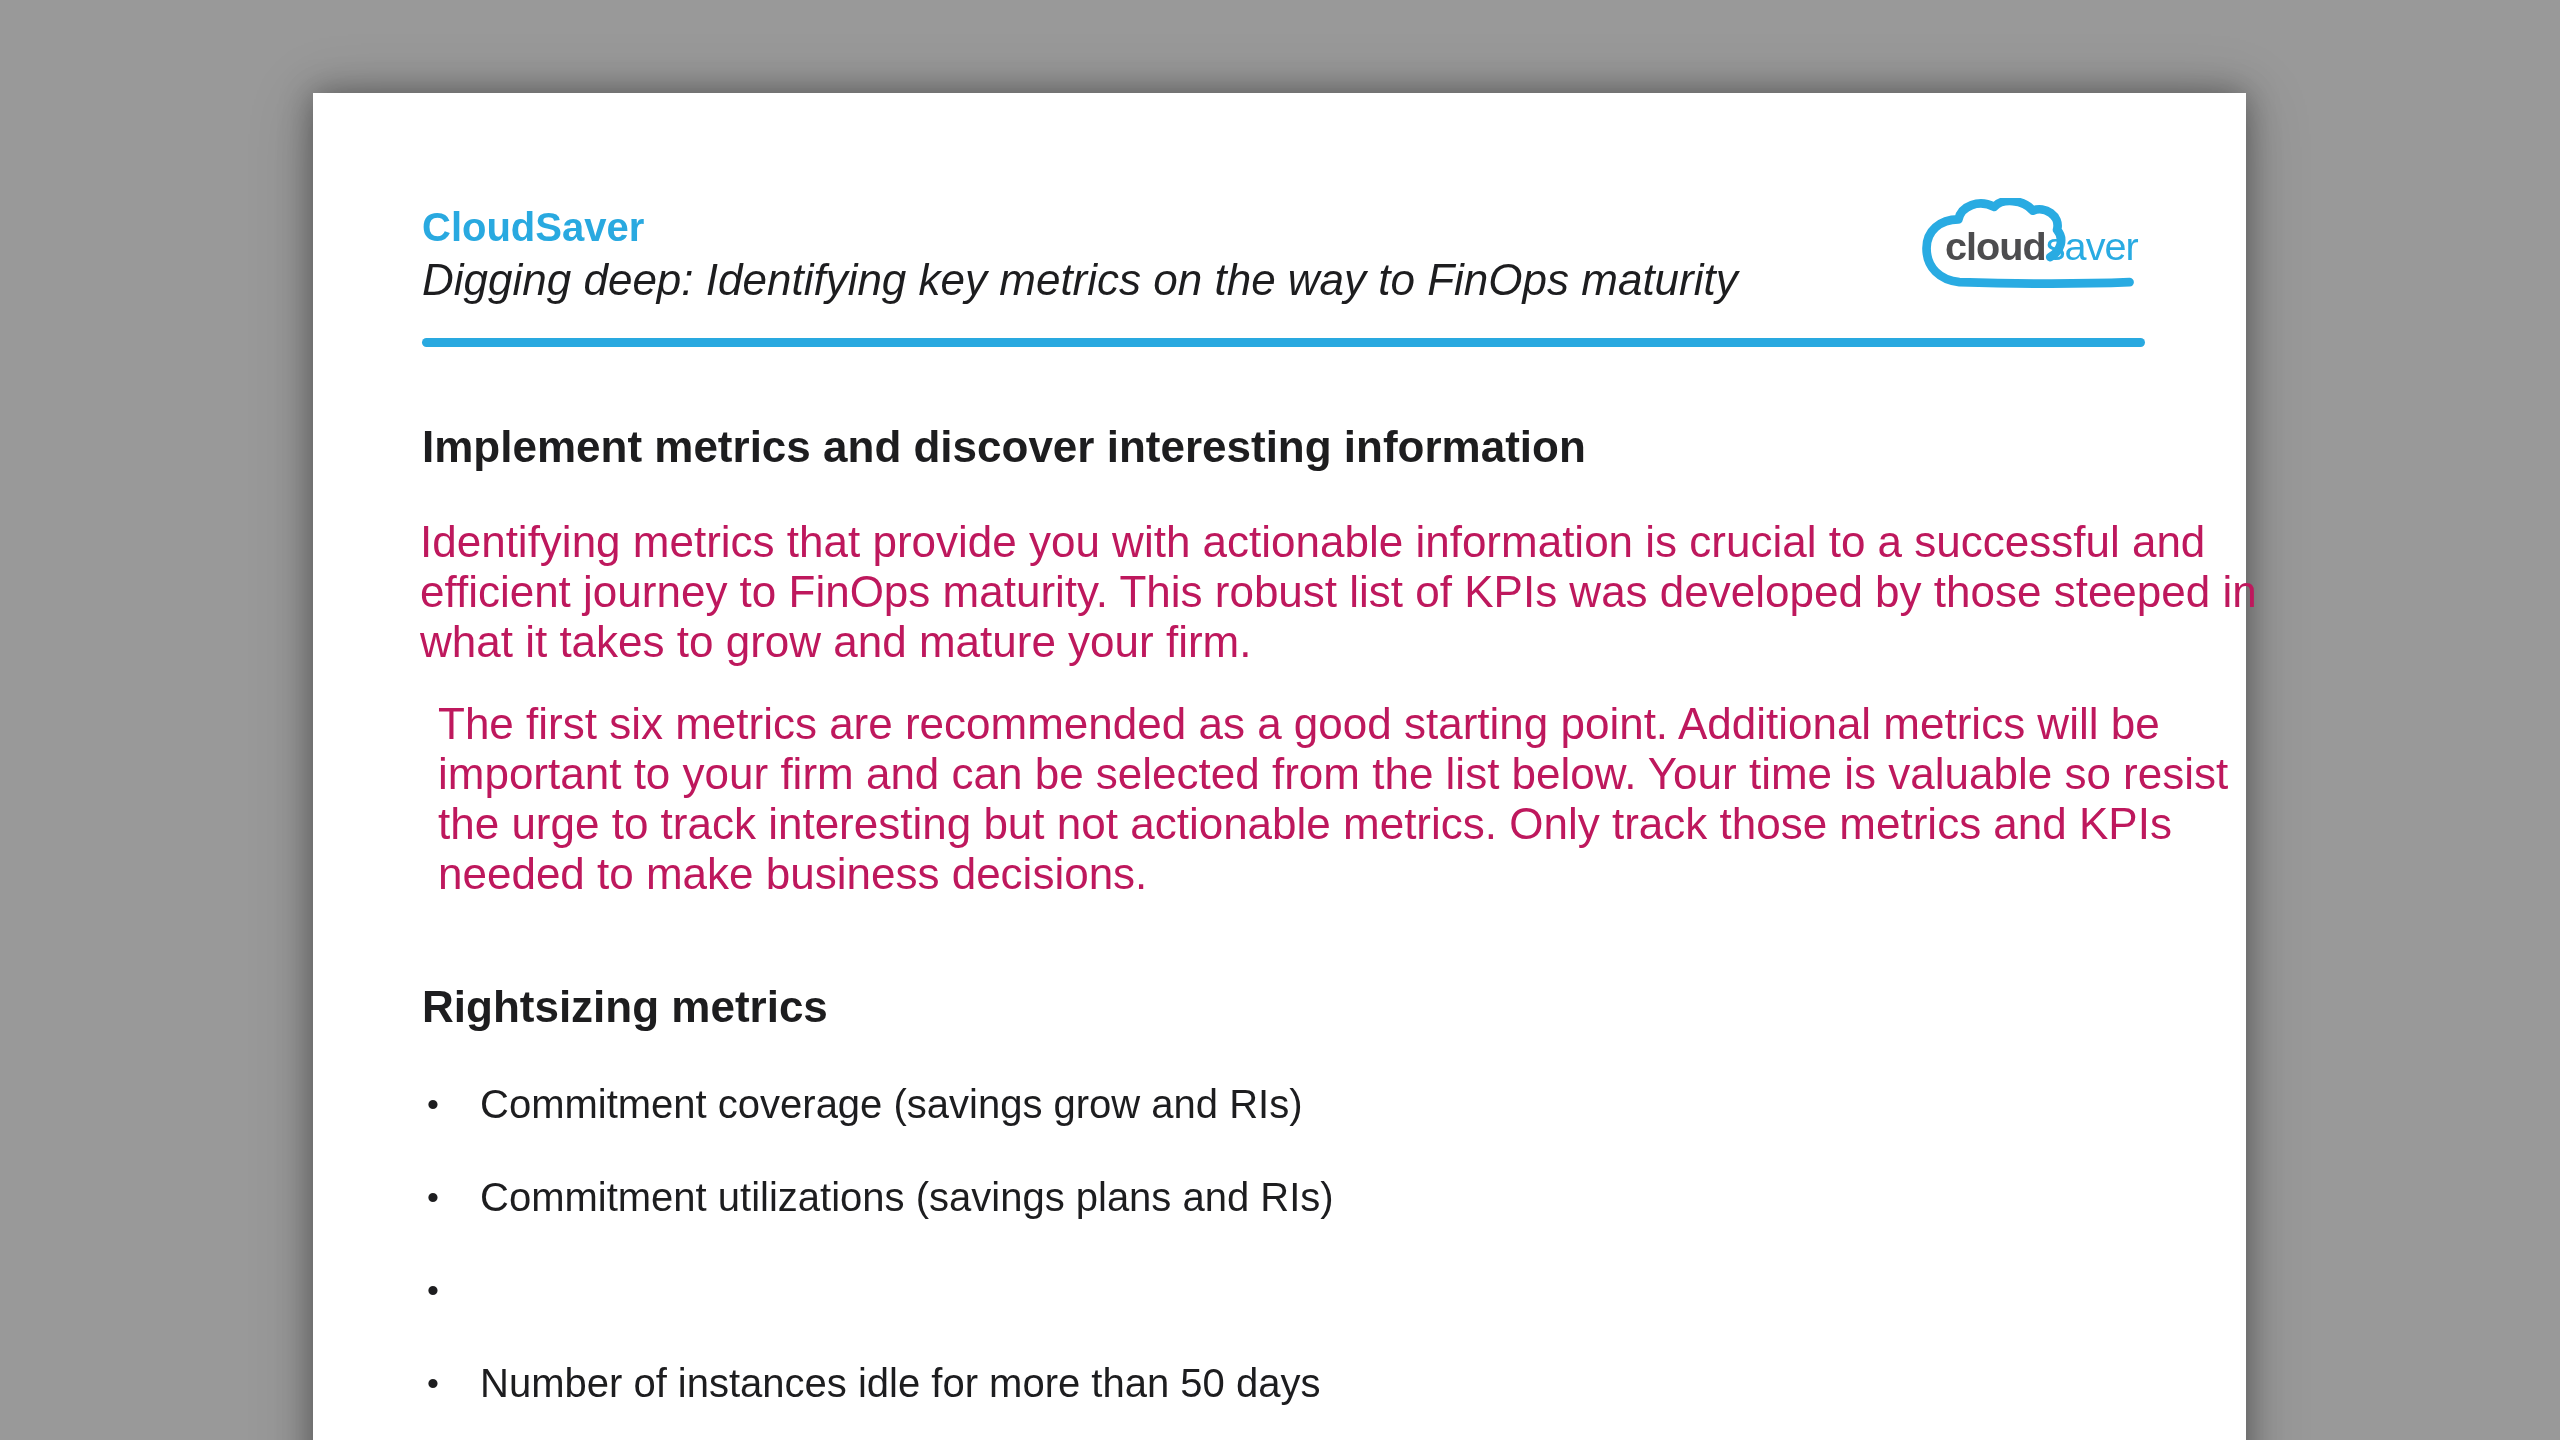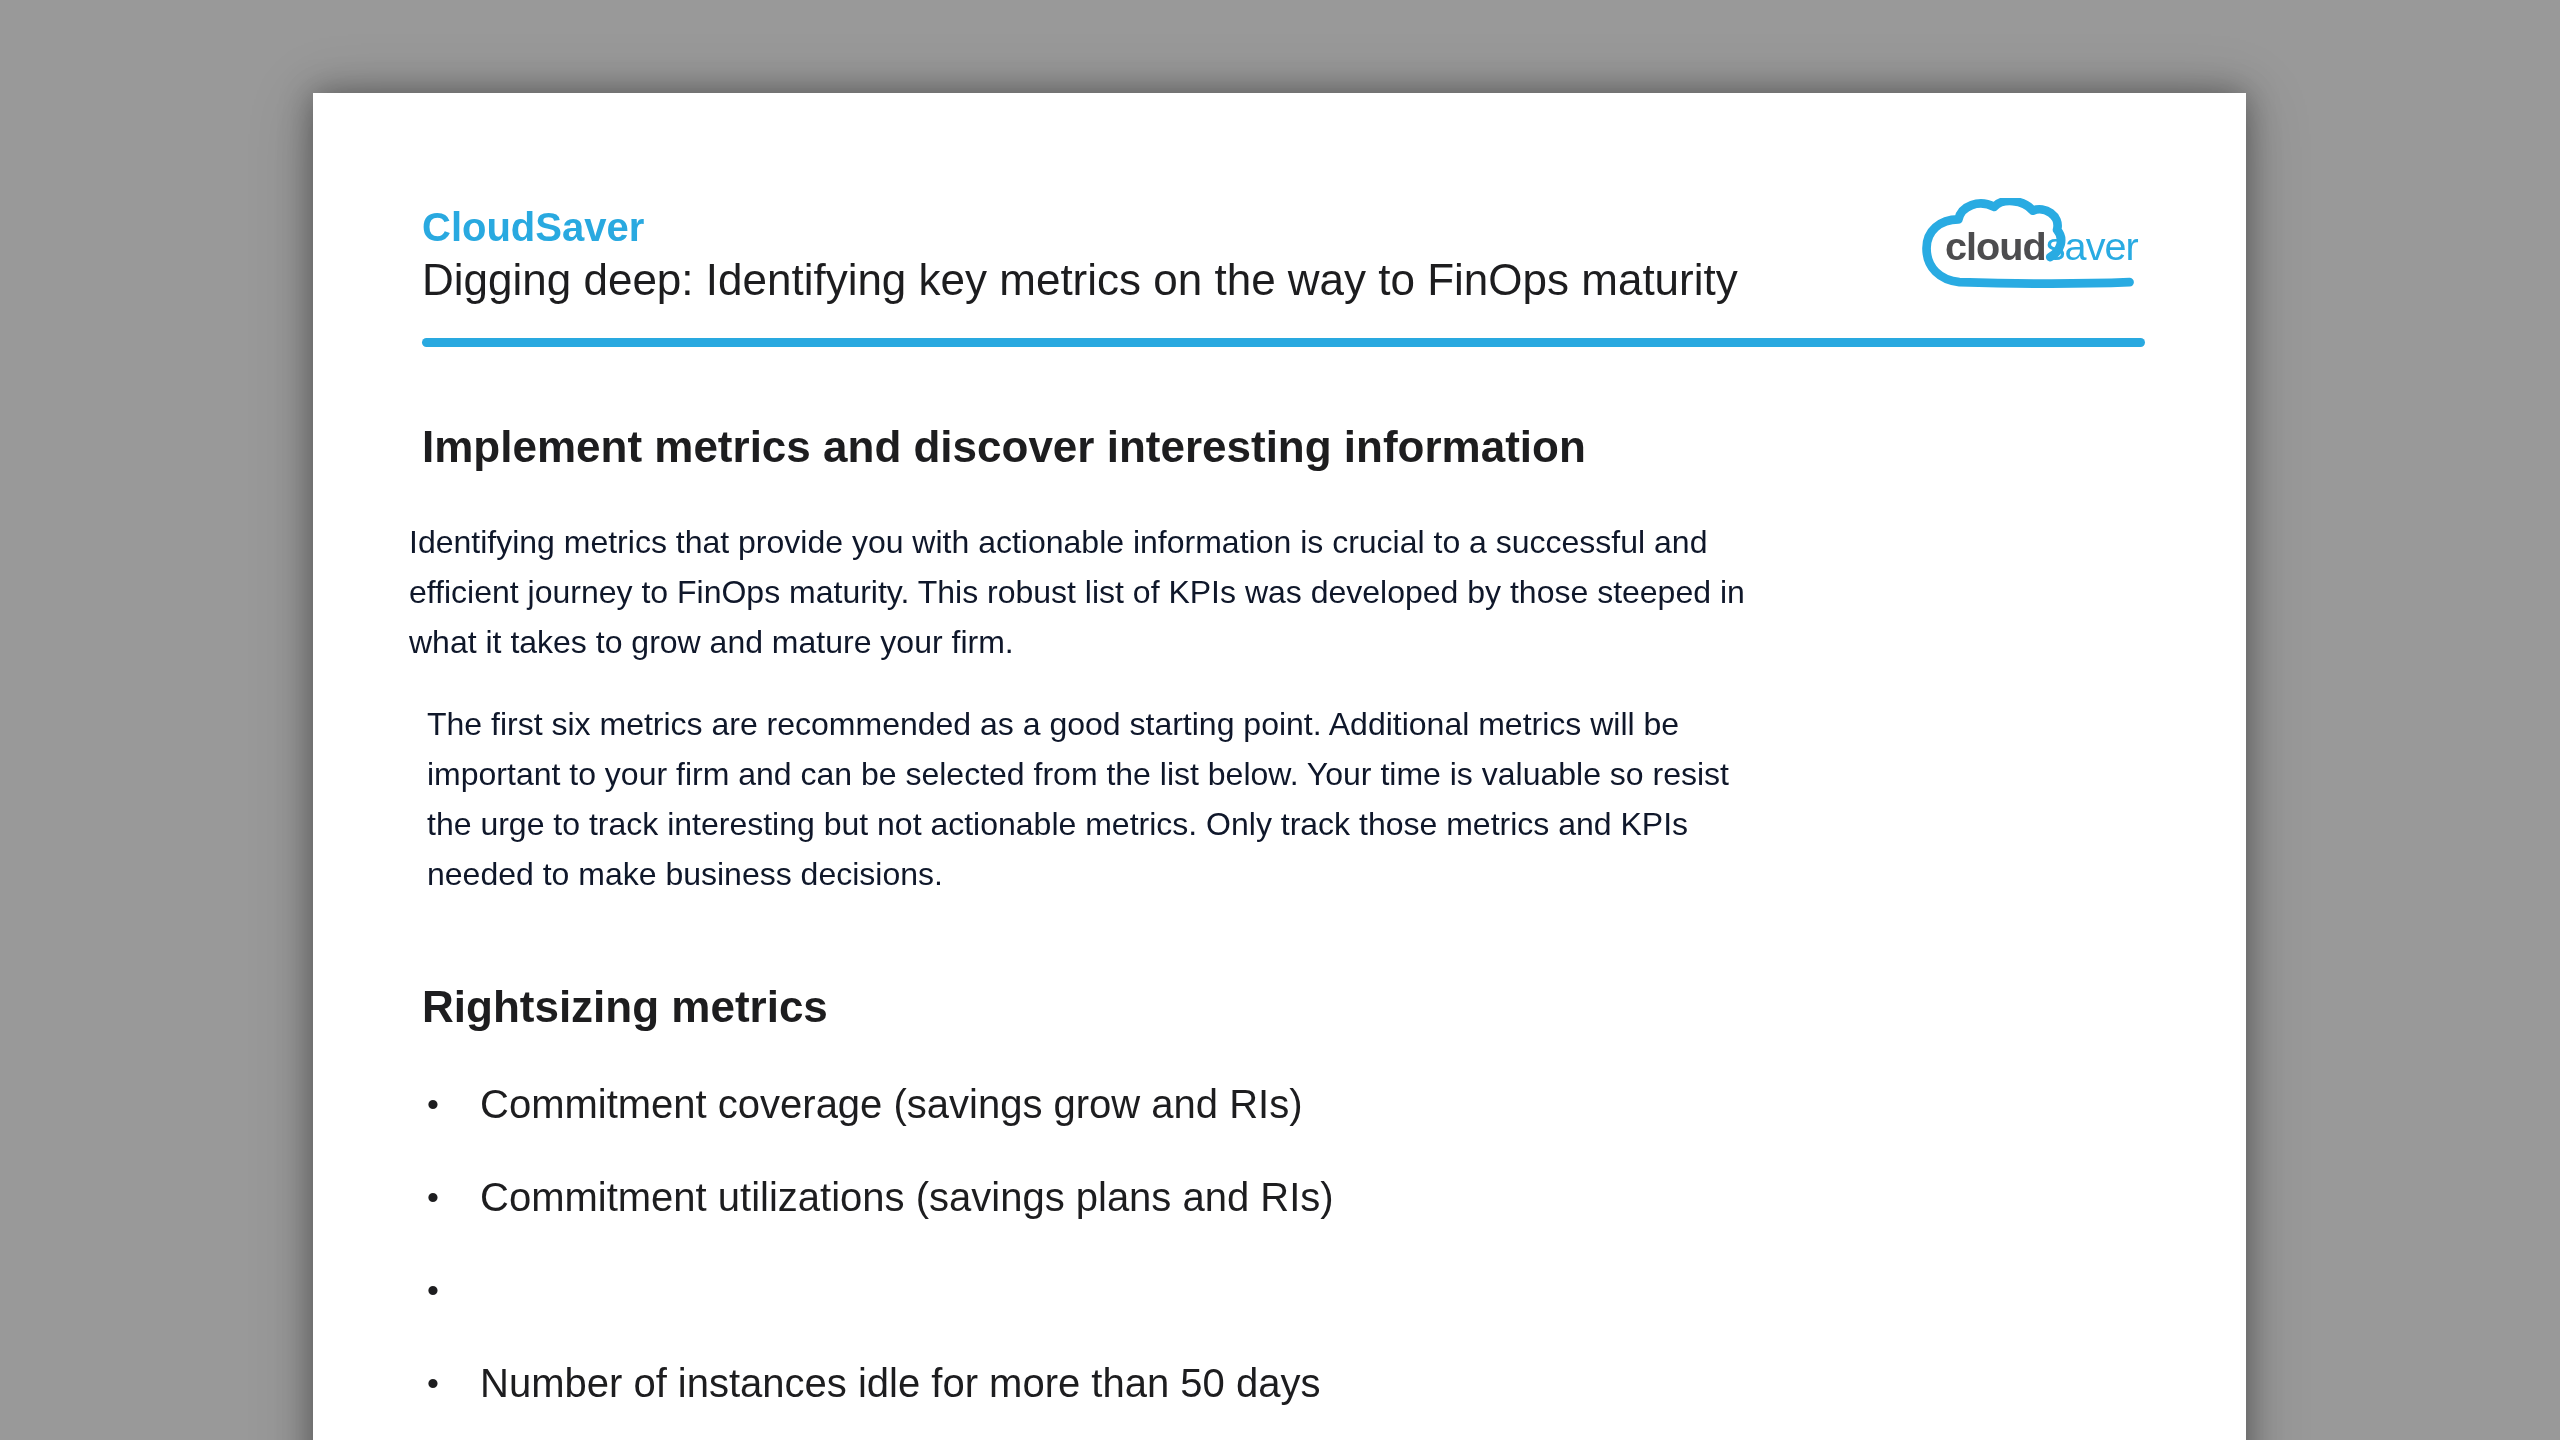--- a/index.html
+++ b/index.html
@@ -21,43 +21,43 @@
   .abs { position: absolute; }
 
   .brand {
     left: 109px; top: 112px;
     font-size: 40px; line-height: 44px;
     font-weight: 700; color: #29A9E0;
   }
   .subtitle {
     left: 109px; top: 160px;
     font-size: 44px; line-height: 54px;
-    color: #1d1d1f; white-space: pre;
+    color: #1d1d1f; white-space: pre; font-style: italic;
   }
   .logo {
     top: 105px; right: 101px;
     width: 232px; height: 92px;
   }
   .rule {
     left: 109px; top: 245px;
     width: 1723px; height: 9px;
     border-radius: 5px;
     background: #29A9E0;
   }
   .h-section {
     left: 109px;
     font-size: 44px; line-height: 52px;
     font-weight: 700; color: #1d1d1f; white-space: pre;
   }
   .h1 { top: 328px; }
   .h2 { top: 888px; }
   .para {
-    left: 96px;
-    font-size: 32px; line-height: 50px;
-    color: #0f172a; white-space: pre;
+    left: 107px;
+    font-size: 44px; line-height: 50px;
+    color: #be185d; white-space: pre;
   }
   .para1 { top: 424px; }
   .para2 { top: 606px; margin-left: 18px; }
 
   .bullets {
     left: 109px; top: 986px;
     list-style: none;
   }
   .bullets li {
     display: flex;

